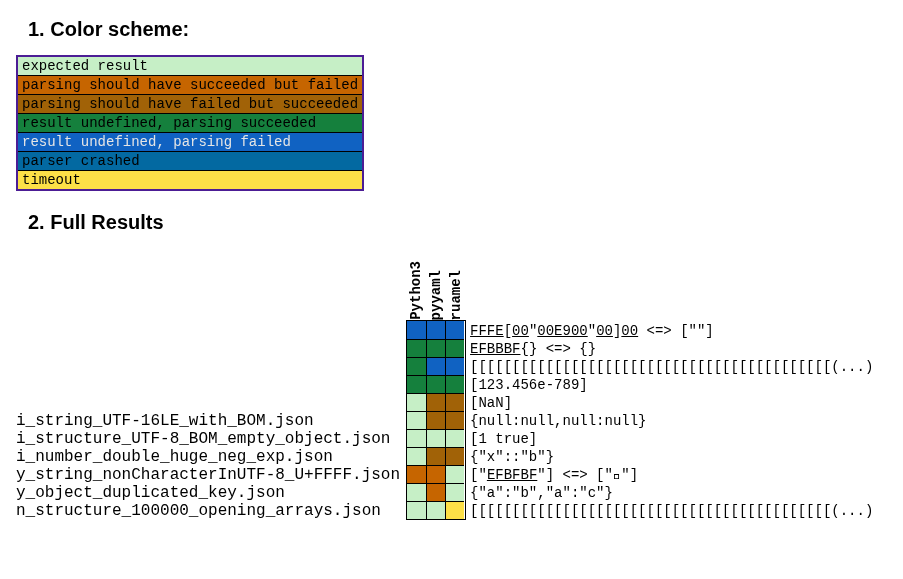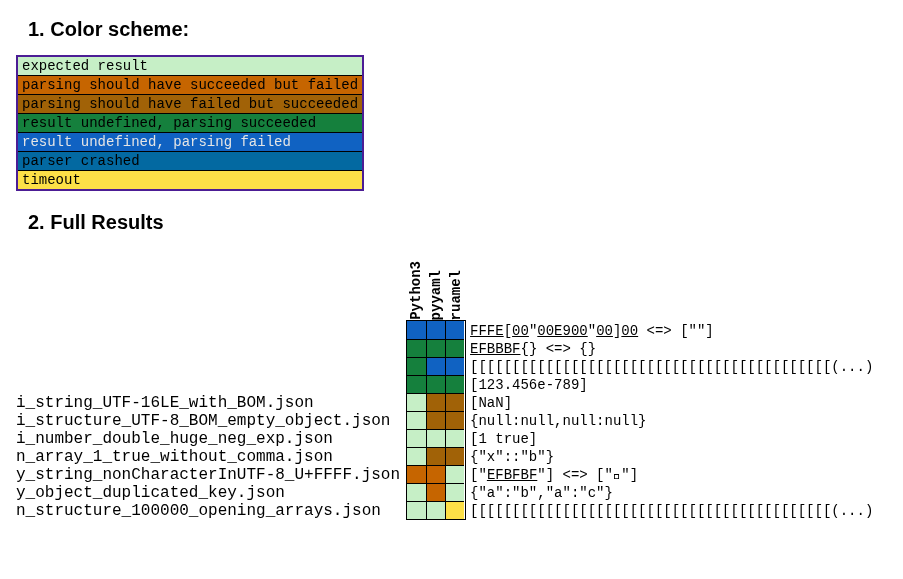--- a/index.html
+++ b/index.html
@@ -113,21 +113,20 @@
 
 <h3>2. Full Results</h3>
 
 <div class="results-wrap">
   <div>
     <div style="height:72px"></div>
     <div class="names-col" id="names-col">
         <div class="file-name">i_string_UTF-16LE_with_BOM.json</div>
         <div class="file-name">i_structure_UTF-8_BOM_empty_object.json</div>
         <div class="file-name">i_number_double_huge_neg_exp.json</div>
-        <div class="file-name">n_array_1_true_without_comma.json</div>
         <div class="file-name">y_string_nonCharacterInUTF-8_U+FFFF.json</div>
         <div class="file-name">y_object_duplicated_key.json</div>
         <div class="file-name">n_structure_100000_opening_arrays.json</div>
       </div>
   </div>
   <div>
     <div class="parser-headers" id="parser-headers">
         <div class="parser-head">Python3</div>
         <div class="parser-head">pyyaml</div>
         <div class="parser-head">ruamel</div>

